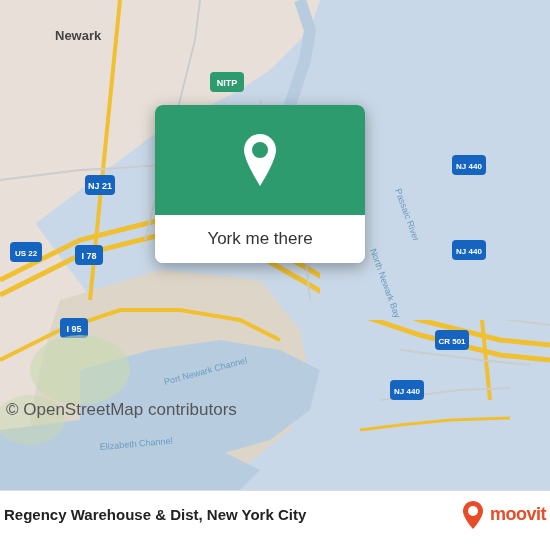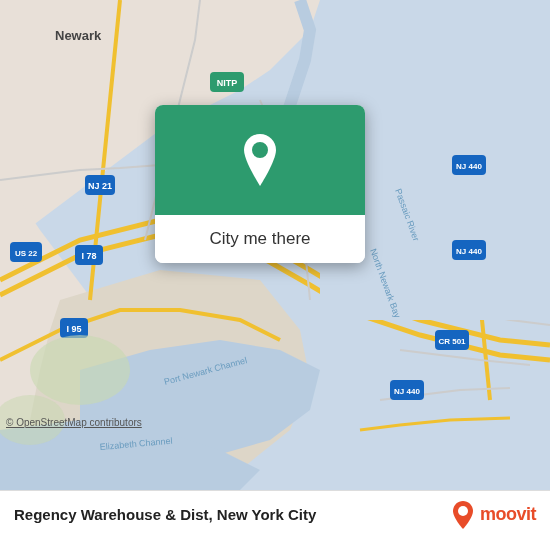--- a/index.html
+++ b/index.html
@@ -72,30 +72,29 @@
 
     
     #bottom-bar {
       width: 550px;
       height: 48px;
       background: white;
       border-top: 1px solid #ddd;
       display: flex;
       align-items: center;
       justify-content: space-between;
-      padding: 0 14px;
+      padding: 0 4px;
     }
 
     #attribution {
-      font-size: 10px;
+      font-size: 17px;
       color: #555;
       position: absolute;
-      bottom: 62px;
+      bottom: 70px;
       left: 6px;
-      text-decoration: underline;
     }
 
     #place-name {
       font-size: 15px;
       font-weight: 600;
       color: #222;
       flex: 1;
     }
 
     #moovit-logo {
@@ -199,21 +198,21 @@
   </div>
 
   <div id="popup-card">
     <div id="popup-top">
       <svg id="location-pin" viewBox="0 0 44 52" xmlns="http://www.w3.org/2000/svg">
         <path d="M22 0C13.16 0 6 7.16 6 16C6 27 22 52 22 52C22 52 38 27 38 16C38 7.16 30.84 0 22 0Z" fill="white"></path>
         <circle cx="22" cy="16" r="8" fill="#2d9b6e"></circle>
       </svg>
     </div>
     <div id="popup-bottom">
-      <button id="take-me-there-btn">City me there</button>
+      <button id="take-me-there-btn">York me there</button>
     </div>
   </div>
 </div>
 
 <div id="bottom-bar">
   <span id="place-name">Regency Warehouse &amp; Dist, New York City</span>
   <div id="moovit-logo">
     <svg id="moovit-pin" viewBox="0 0 28 28" xmlns="http://www.w3.org/2000/svg">
       <path d="M14 0C8.48 0 4 4.48 4 10C4 17 14 28 14 28C14 28 24 17 24 10C24 4.48 19.52 0 14 0Z" fill="#e84c29"></path>
       <circle cx="14" cy="10" r="5" fill="white"></circle>

